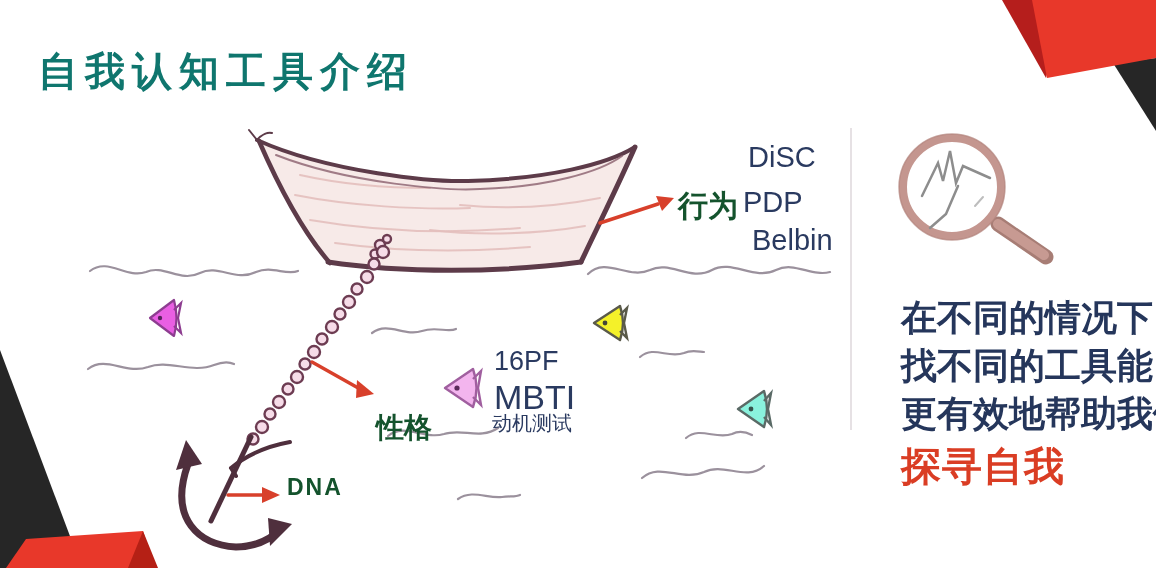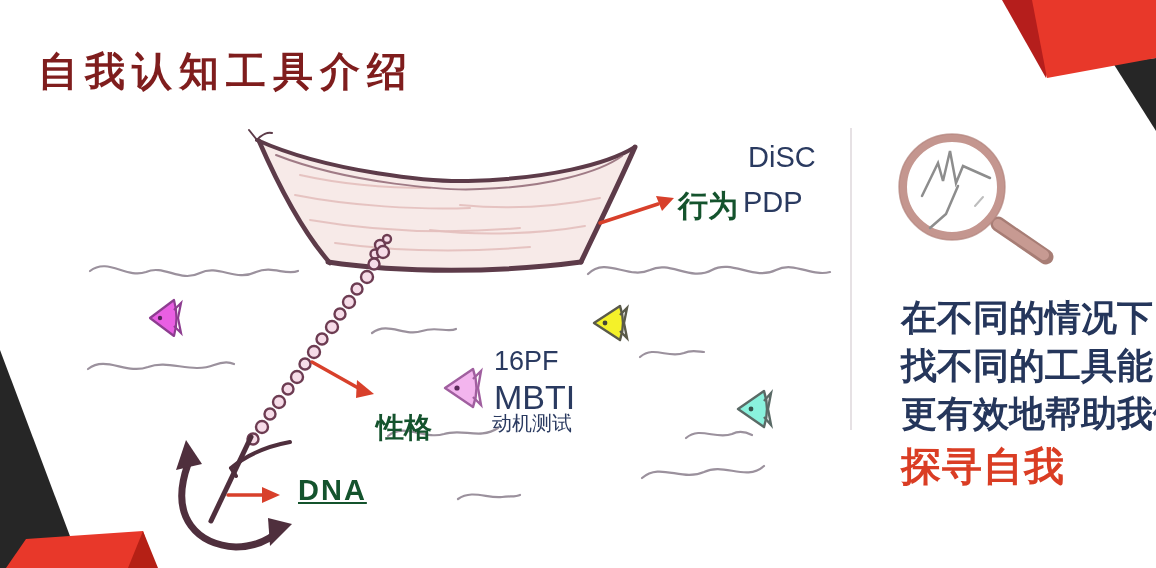--- a/index.html
+++ b/index.html
@@ -5,27 +5,27 @@
   html,body{margin:0;padding:0;}
   body{
     width:1156px;height:568px;overflow:hidden;background:#ffffff;
     font-family:"Liberation Sans","DejaVu Sans",sans-serif;
     position:relative;
   }
   .slide{position:absolute;inset:0;}
   svg.canvas{position:absolute;left:0;top:0;}
   .slide-title{
     position:absolute;left:38px;top:44px;margin:0;
-    font-size:40px;font-weight:800;letter-spacing:7px;color:#7f1d1d;
+    font-size:40px;font-weight:800;letter-spacing:7px;color:#0f766e;
     white-space:nowrap;
   }
   .lbl{position:absolute;color:#14532d;font-weight:800;white-space:nowrap;}
   .lbl-behavior{left:678px;top:186px;font-size:30px;}
   .lbl-personality{left:376px;top:370px;font-size:28px;margin-top:39px;}
-  .lbl-dna{left:298px;top:474px;font-size:29px;letter-spacing:2px;text-decoration:underline;}
+  .lbl-dna{left:287px;top:474px;font-size:23px;letter-spacing:2px;}
   .tool{position:absolute;color:#2a3a60;font-weight:500;white-space:nowrap;}
   .tool-disc{left:748px;top:141px;font-size:29px;}
   .tool-pdp{left:743px;top:186px;font-size:29px;}
   .tool-belbin{left:752px;top:224px;font-size:29px;}
   .tool-16pf{left:494px;top:346px;font-size:27px;}
   .tool-mbti{left:494px;top:378px;font-size:34px;}
   .tool-motivation{left:492px;top:410px;font-size:20px;}
   .para{
     position:absolute;left:901px;top:294px;width:300px;
     color:#25365b;font-size:36px;font-weight:600;line-height:48px;
@@ -152,20 +152,21 @@
       <polygon points="6,568 26,539 143,531 155,568" fill="#e8382a"></polygon>
       <polygon points="143,531 158,568 128,568" fill="#b52015"></polygon>
     </g>
   </svg>
 
   <h1 class="slide-title">自我认知工具介绍</h1>
 
   <div class="lbl lbl-behavior">行为</div>
   <div class="tool tool-disc">DiSC</div>
   <div class="tool tool-pdp">PDP</div>
+  <div class="tool tool-belbin">Belbin</div>
 
   <div class="lbl lbl-personality">性格</div>
   <div class="tool tool-16pf">16PF</div>
   <div class="tool tool-mbti">MBTI</div>
   <div class="tool tool-motivation">动机测试</div>
 
   <div class="lbl lbl-dna">DNA</div>
 
   <div class="para">
     <div>在不同的情况下</div>

